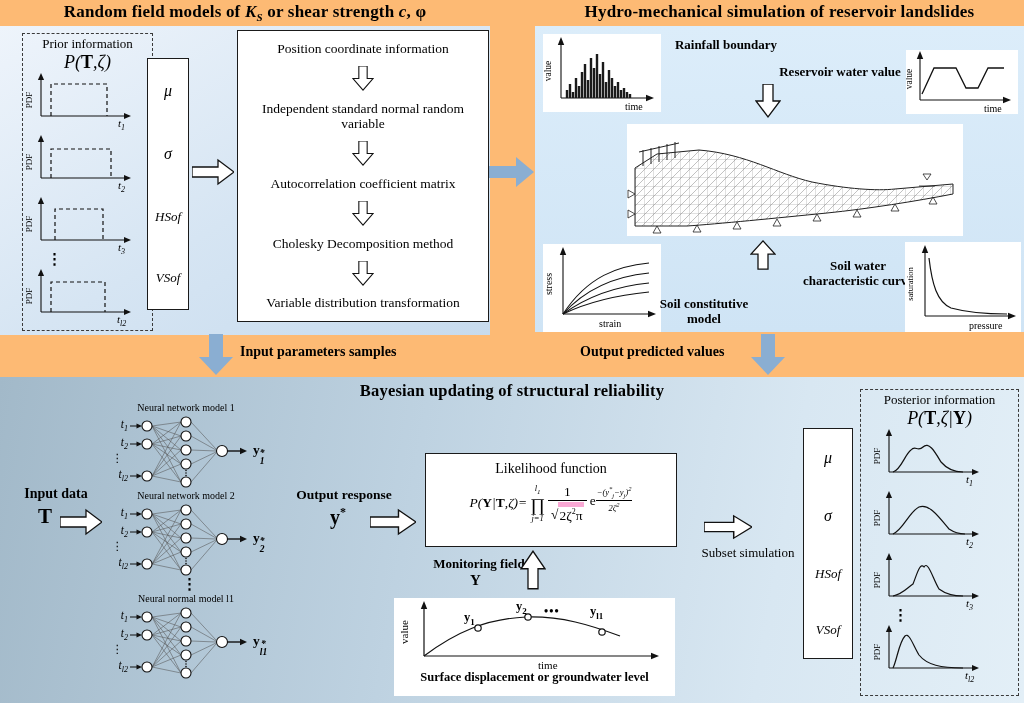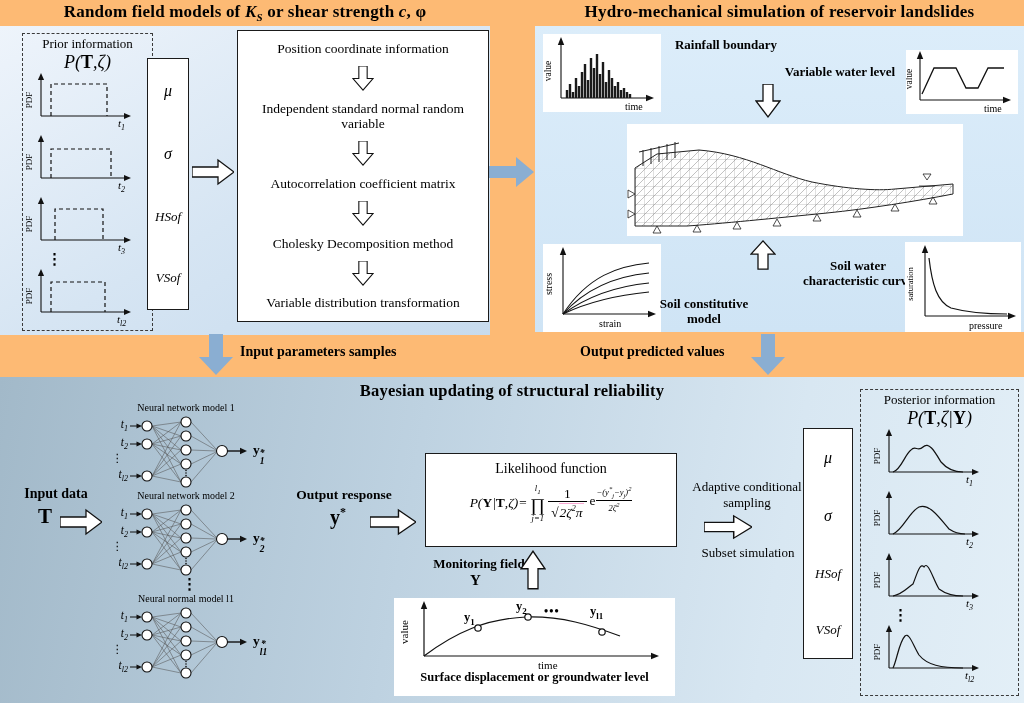--- a/index.html
+++ b/index.html
@@ -36,21 +36,21 @@
   .lik-title{font-size:14px;text-align:center;padding-top:7px}
   .lik-formula{display:flex;align-items:center;justify-content:center;font-style:italic;font-size:13.5px;margin-top:7px;gap:3px}
   .lik-formula b{font-style:normal}
   .prod{display:inline-flex;flex-direction:column;align-items:center;line-height:1;font-style:normal}
   .ptop,.pbot{font-size:8.5px;font-style:italic}
   .ptop sub{font-size:7px}
   .psym{font-size:18px}
   .frac{display:inline-flex;flex-direction:column;align-items:center;line-height:1.15}
   .fnum{font-style:normal}
   .fden{border-top:1px solid #000;padding:1px 3px 0;display:inline-flex;align-items:baseline;font-style:normal}
-  .ovl{border-top:1px solid #f9a8d4;padding:0 1px;font-style:italic}
+  .ovl{border-top:5px solid #f9a8d4;padding:0 1px;}
   .tss{font-size:8px}
   .eterm{display:inline-flex;align-items:flex-start}
   .ebase{font-style:normal;margin-top:4px}
   .eexp{display:inline-flex;flex-direction:column;align-items:center;font-size:8.5px;line-height:1.25;transform:translateY(-4px)}
   .enum{border-bottom:1px solid #000;padding:0 1px}
   .enum .tss,.eden .tss{font-size:6.5px}
   .mon-lab{position:absolute;font-weight:bold;font-size:12.5px}
   .mon-lab sub{font-size:9px}
   .mon-dots{position:absolute;font-weight:bold;font-size:12px;letter-spacing:1px}
   .mon-cap{position:absolute;top:72px;left:0;width:100%;text-align:center;font-weight:bold;font-size:12.5px}
@@ -182,21 +182,21 @@
       <path d="M18,64 V10 M18,64 H104" stroke="#111" stroke-width="1.1" fill="none"></path>
       <use href="#axu" transform="translate(18,7)"></use>
         <use href="#axr" transform="translate(107,64)"></use>
       <text x="8" y="37" transform="rotate(-90,8,37)" font-size="9.5" text-anchor="middle">value</text>
       <text x="82" y="76" font-size="10">time</text>
       <path d="M24,64V56 M27,64V50 M30,64V58 M33,64V44 M36,64V52 M39,64V38 M42,64V30 M45,64V46 M48,64V24 M51,64V34 M54,64V20 M57,64V40 M60,64V28 M63,64V48 M66,64V36 M69,64V44 M72,64V52 M75,64V48 M78,64V56 M81,64V54 M84,64V58 M87,64V60" stroke="#1a1a1a" stroke-width="2.4" fill="none"></path>
     </svg>
   </div>
   <div class="abs bold13 center" style="left:656px;top:37px;width:140px">Rainfall boundary</div>
 
-  <div class="abs bold13 center" style="left:770px;top:64px;width:140px">Variable water level</div>
+  <div class="abs bold13 center" style="left:770px;top:64px;width:140px">Reservoir water value</div>
   <div class="abs" style="left:906px;top:50px;width:112px;height:64px;background:#fff">
     <svg width="112" height="64" viewBox="0 0 112 64">
       <path d="M14,50 V8 M14,50 H98" stroke="#111" stroke-width="1.1" fill="none"></path>
       <use href="#axu" transform="translate(14,5)"></use>
         <use href="#axr" transform="translate(101,50)"></use>
       <text x="6" y="29" transform="rotate(-90,6,29)" font-size="9.5" text-anchor="middle">value</text>
       <text x="78" y="62" font-size="10">time</text>
       <path d="M16,44 L28,18 L50,18 L60,38 L72,38 L82,18 L98,18" stroke="#111" stroke-width="1.3" fill="none"></path>
     </svg>
   </div>
@@ -392,24 +392,20 @@
           <circle cx="208" cy="34" r="3.2"></circle>
       </g>
     </svg>
     <span class="mon-lab" style="left:70px;top:12px"><span>y</span><sub>1</sub></span>
     <span class="mon-lab" style="left:122px;top:1px"><span>y</span><sub>2</sub></span>
     <span class="mon-dots" style="left:150px;top:6px">•••</span>
     <span class="mon-lab" style="left:196px;top:6px"><span>y</span><sub>l1</sub></span>
     <div class="mon-cap">Surface displacement or groundwater level</div>
   </div>
 
-  <div class="abs center" style="left:692px;top:479px;width:110px;font-size:13px;line-height:1.2">
-      <div>Adaptive conditional</div>
-      <div>sampling</div>
-    </div>
   <svg class="abs" style="left:704px;top:514px" width="48" height="26" viewBox="0 0 42 28" preserveAspectRatio="none">
       <use href="#harrow"></use>
     </svg>
   <div class="abs center" style="left:686px;top:545px;width:124px;font-size:13px">Subset simulation</div>
 
   <div class="abs pbox" style="left:803px;top:428px;width:50px;height:231px">
     <span class="greek">μ</span>
     <span class="greek">σ</span>
     <span class="sof">HSof</span>
     <span class="sof">VSof</span>

